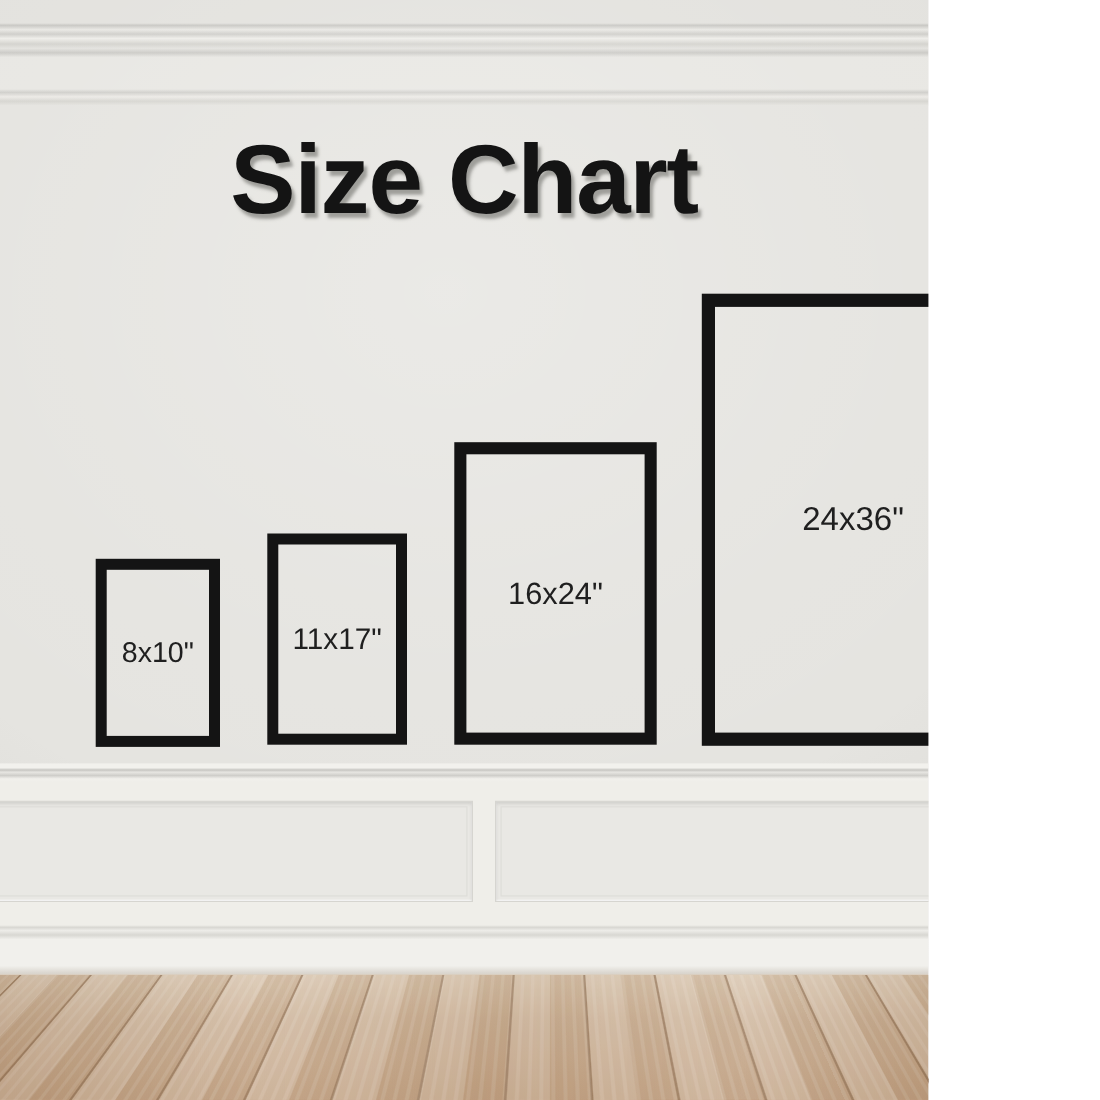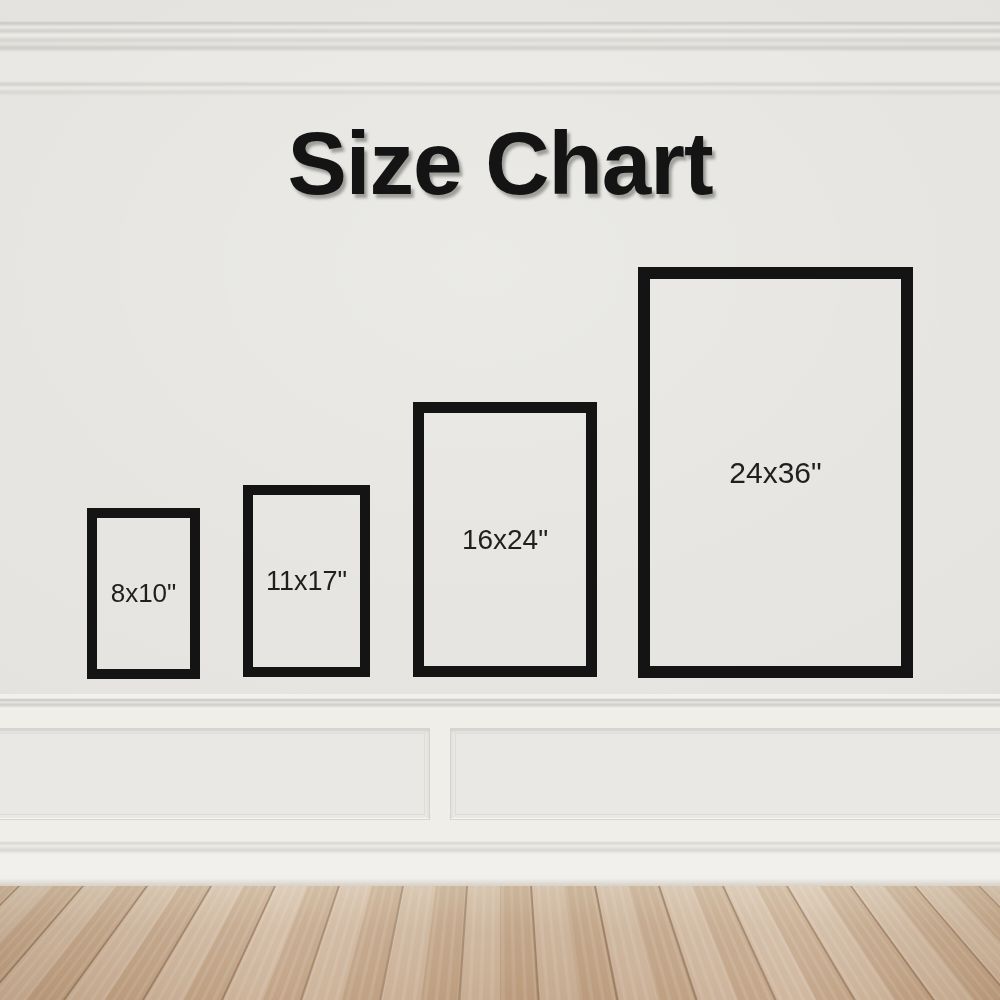--- a/index.html
+++ b/index.html
@@ -1,17 +1,17 @@
 <!DOCTYPE html>
 <html><head>
 <meta charset="utf-8">
 <style>
   html,body{margin:0;padding:0;}
   .scene{
-    position:relative;width:1000px;height:1000px;overflow:hidden;
+    position:relative;width:844px;height:1000px;overflow:hidden;
     background:#e5e4e0;
     font-family:"Liberation Sans","DejaVu Sans",sans-serif;
   }
   
   .crown{
     position:absolute;left:0;top:0;width:100%;height:96px;
     background:linear-gradient(180deg,
       #e3e2de 0px,#e3e2de 21px,
       #c8c7c3 23px,#e9e8e4 27px,
       #cfceca 31px,#eeede9 35px,

